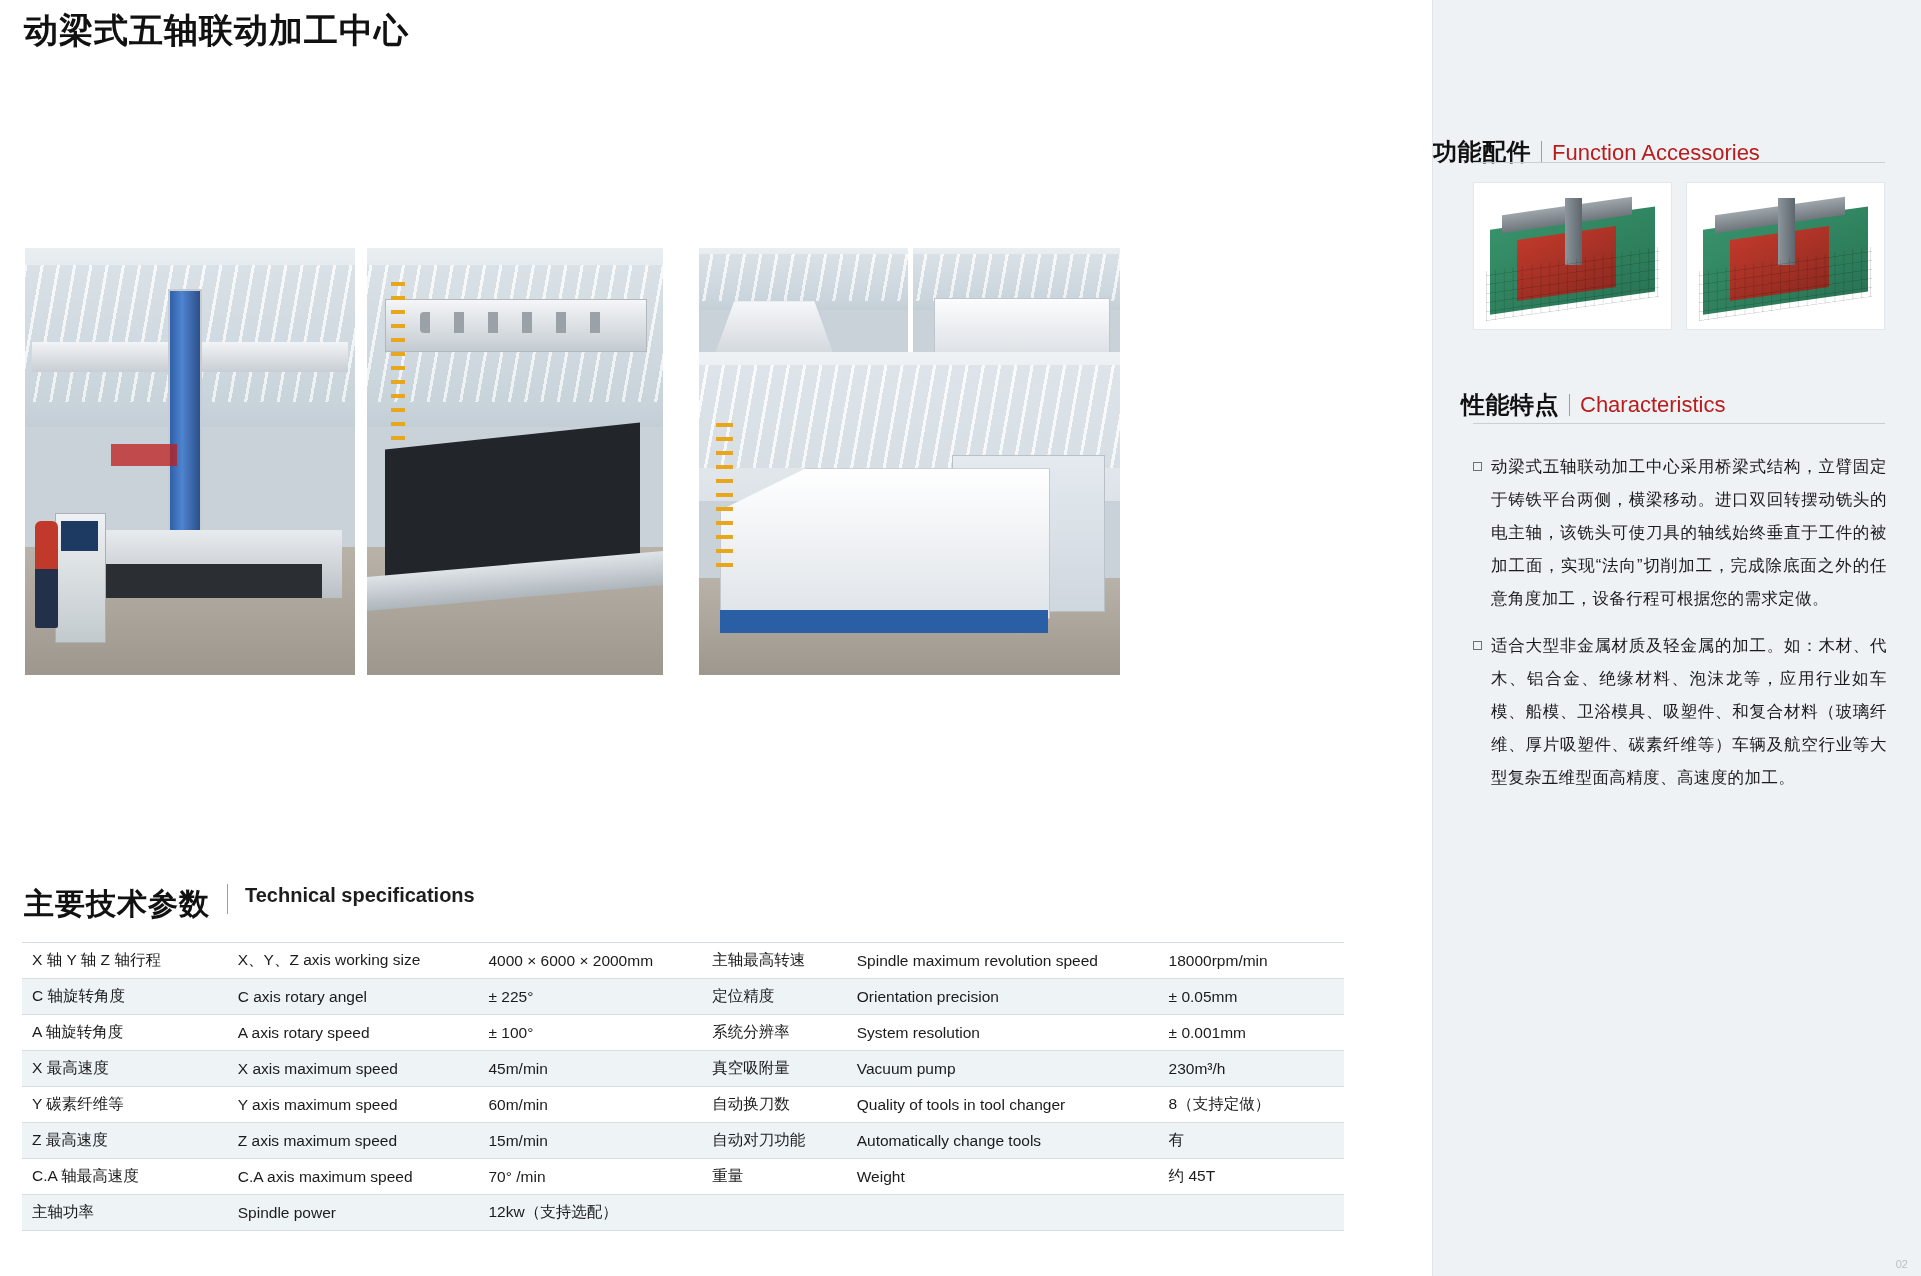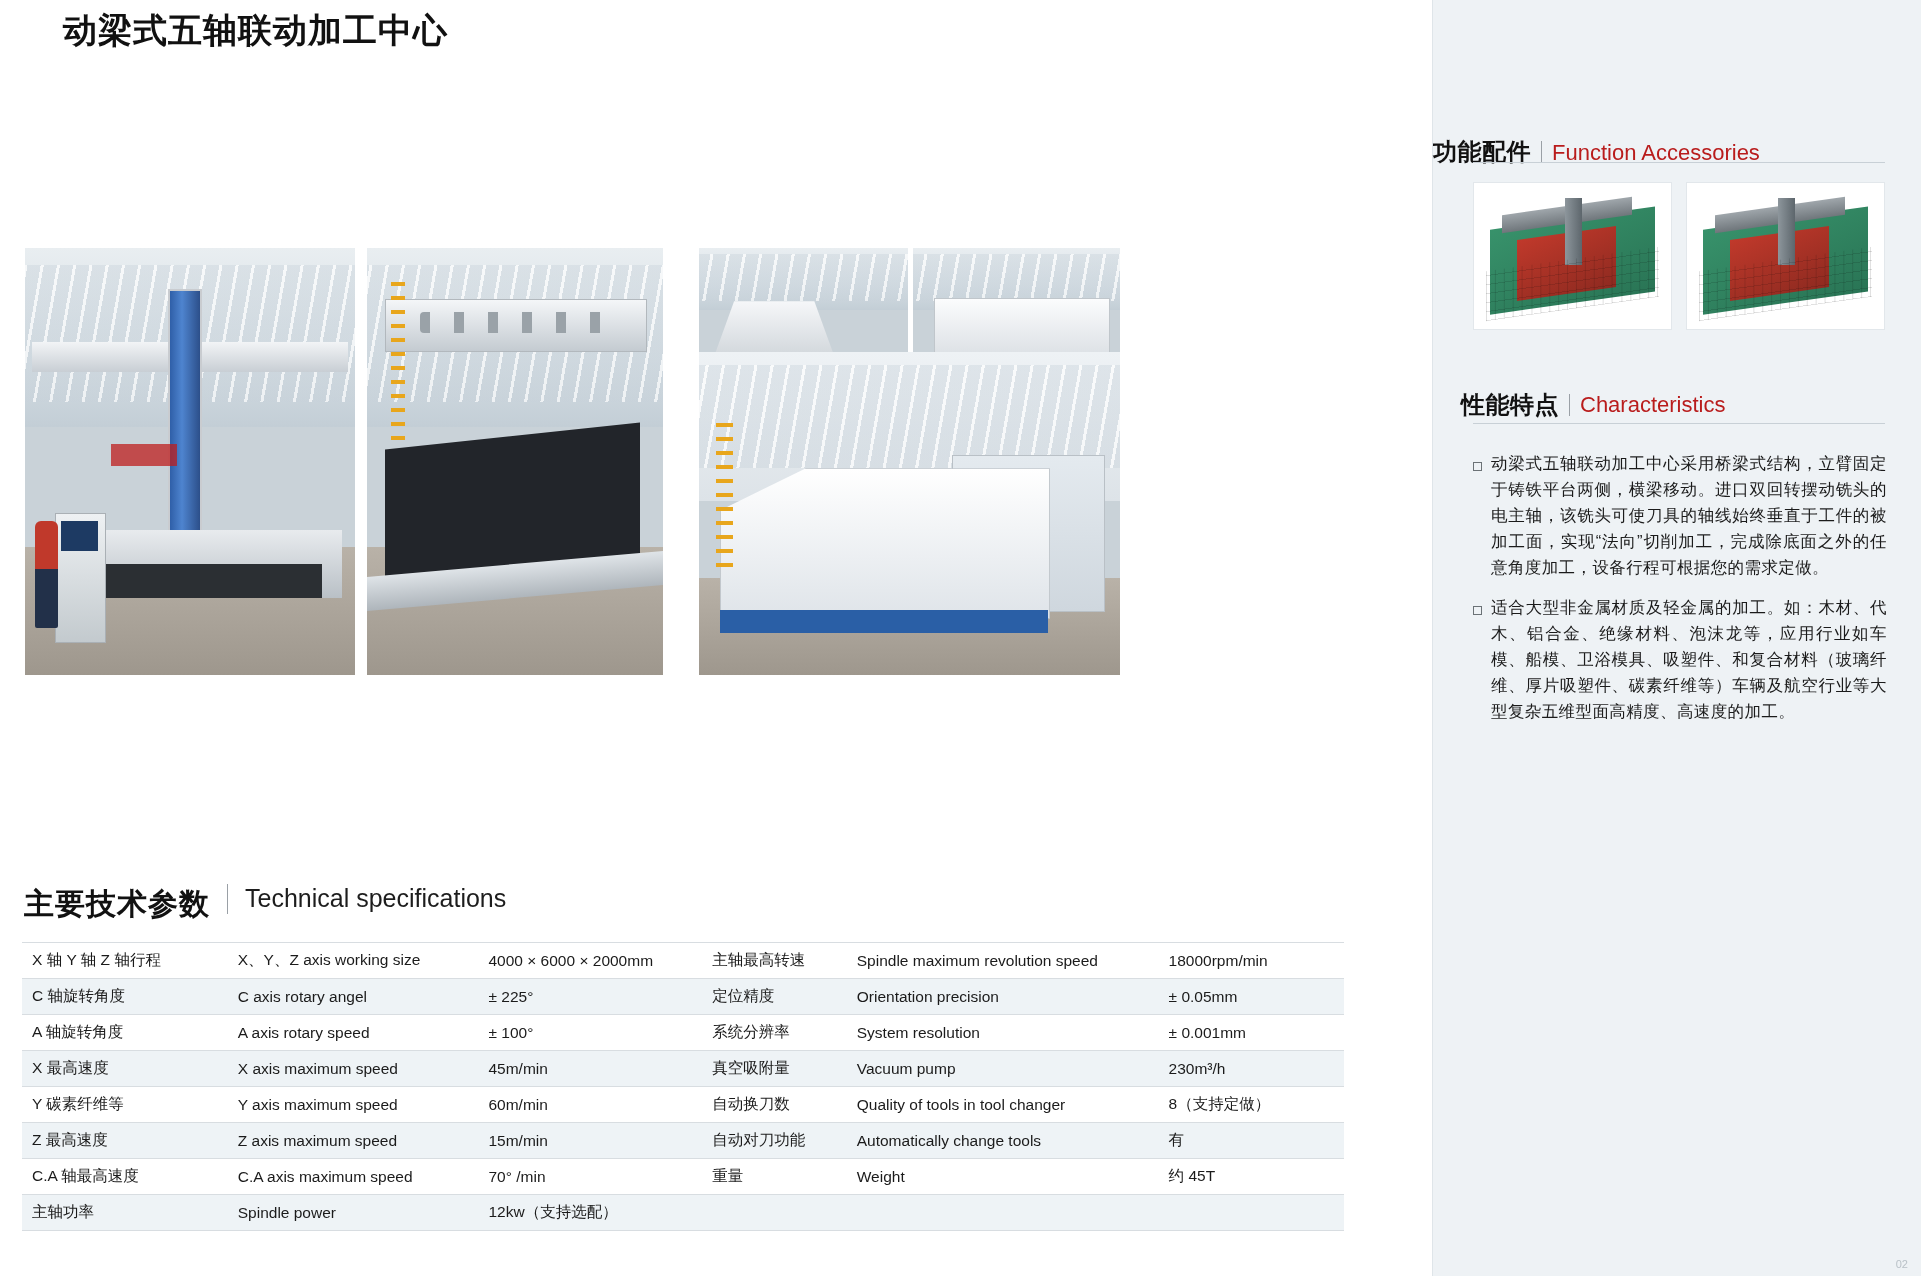--- a/index.html
+++ b/index.html
@@ -29,21 +29,20 @@
     height: 1276px;
   }
   .main-title {
     position: absolute;
     left: 24px;
     top: 8px;
     font-size: 34px;
     font-weight: bold;
     letter-spacing: 1px;
     color: #111;
-    margin-left: 39px;
   }
 
   
   .photos {
     position: absolute;
     left: 25px;
     top: 248px;
     width: 1315px;
     height: 527px;
   }
@@ -197,23 +196,23 @@
     color: #111;
     letter-spacing: 1px;
   }
   .spec-head .bar {
     width: 1px;
     height: 30px;
     background: #9aa0a6;
     margin: 0 14px;
   }
   .spec-head .en {
-    font-size: 25px;
+    font-size: 20px;
     color: #1d1d1d;
-    font-weight: 400;
+    font-weight: 700;
   }
 
   table.specs {
     position: absolute;
     left: 22px;
     top: 942px;
     width: 1322px;
     border-collapse: collapse;
     font-size: 15.5px;
     color: #1b1b1b;
@@ -320,21 +319,21 @@
     position: absolute;
     left: 40px;
     top: 450px;
     width: 414px;
   }
   .bullet {
     position: relative;
     padding-left: 18px;
     margin-bottom: 14px;
     font-size: 16.5px;
-    line-height: 26px;
+    line-height: 33px;
     color: #1b1b1b;
     text-align: justify;
     letter-spacing: .4px;
   }
   .bullet .sq {
     position: absolute;
     left: 0;
     top: 12px;
     width: 7px;
     height: 7px;

